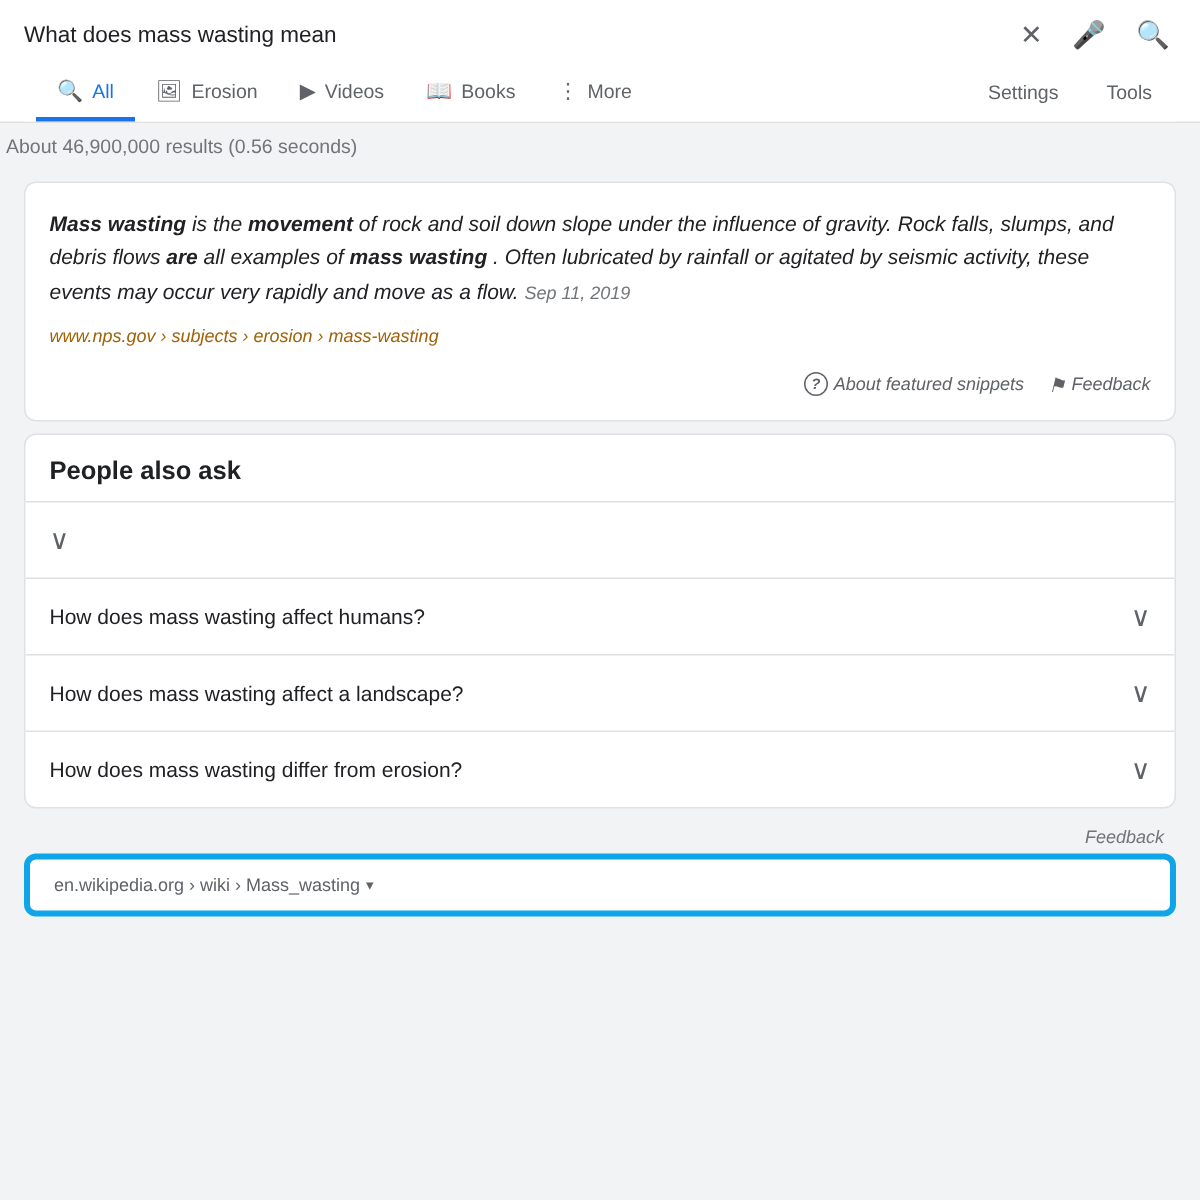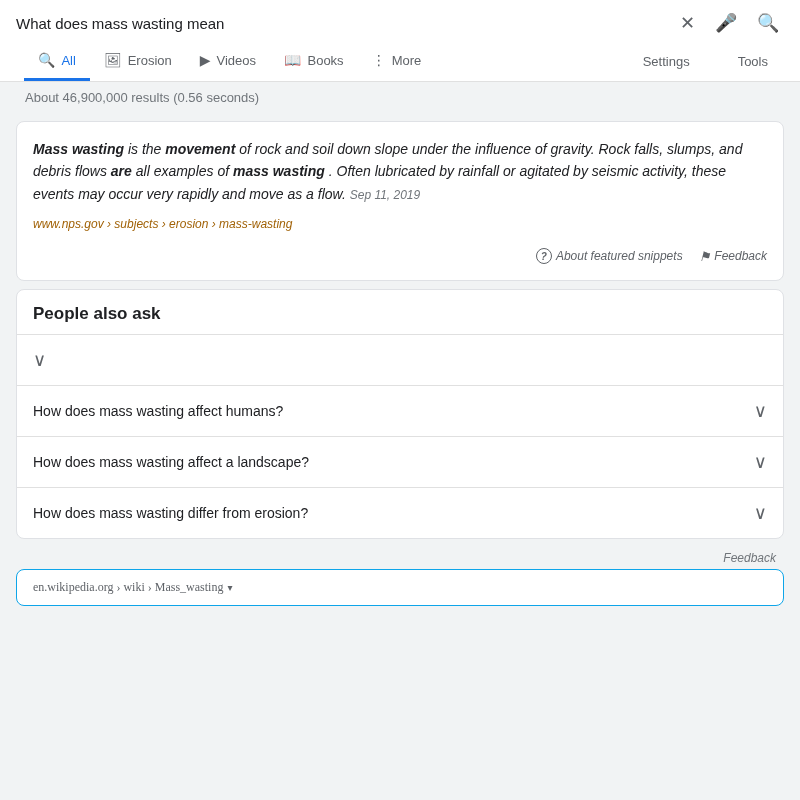--- a/index.html
+++ b/index.html
@@ -78,33 +78,33 @@
       border-bottom: 3px solid #1a73e8;
     }
 
     .nav-tab .tab-icon {
       font-size: 14px;
     }
 
     .nav-right {
       margin-left: auto;
       display: flex;
-      gap: 32px;
+      gap: 16px;
     }
 
     .nav-right-item {
       padding: 10px 8px;
       font-size: 13px;
       color: #5f6368;
       cursor: pointer;
     }
 
     
     .results-info {
-      padding: 8px 25px;
+      padding: 8px 4px;
       font-size: 13px;
       color: #70757a;
       background: #f1f3f4;
     }
 
     
     .main-content {
       padding: 8px 16px;
       background: #f1f3f4;
     }
@@ -223,25 +223,24 @@
       justify-content: flex-end;
       padding: 4px 8px;
       font-size: 12px;
       color: #70757a;
       font-style: italic;
     }
 
     
     .wiki-result {
       background: #fff;
-      border: 1px solid #0ea5e9;
+      border: 4px solid #0ea5e9;
       border-radius: 8px;
       padding: 10px 16px;
       margin-bottom: 19px;
-      font-family: Liberation Serif, serif;
     }
 
     .wiki-url {
       font-size: 12px;
       color: #5f6368;
       display: flex;
       align-items: center;
       gap: 4px;
     }
 

